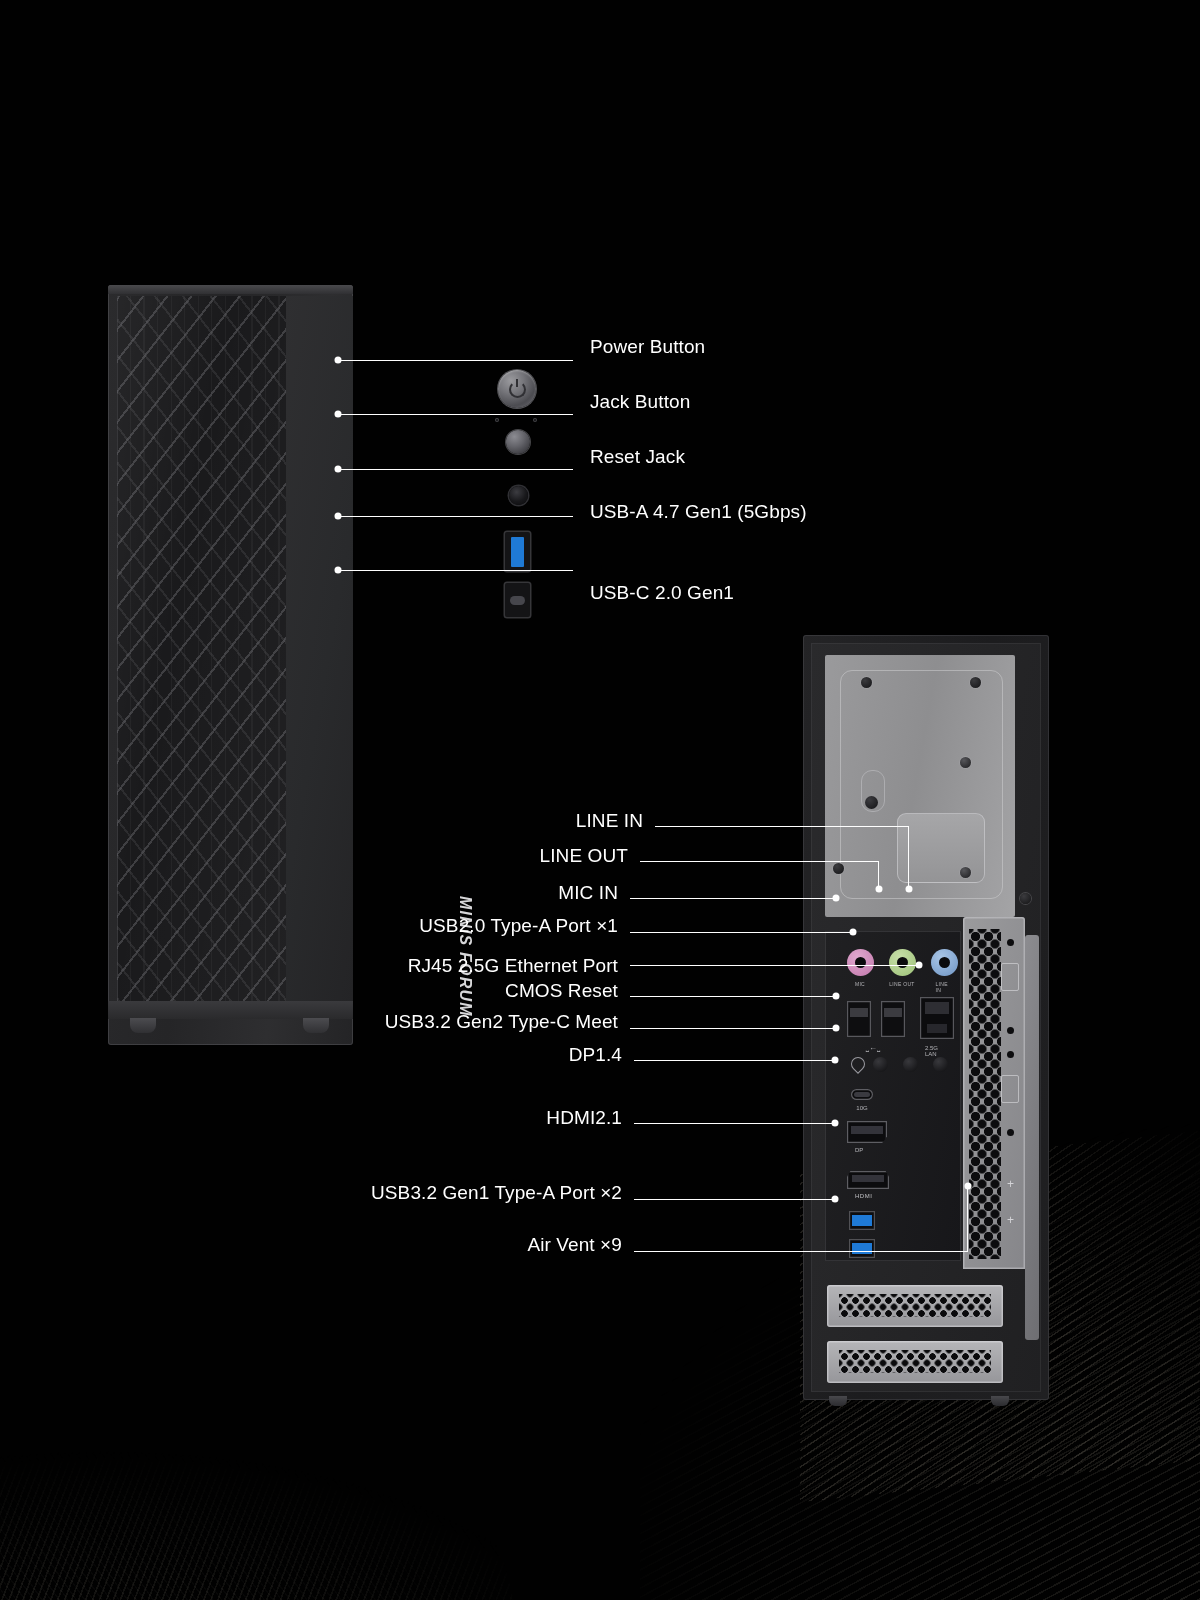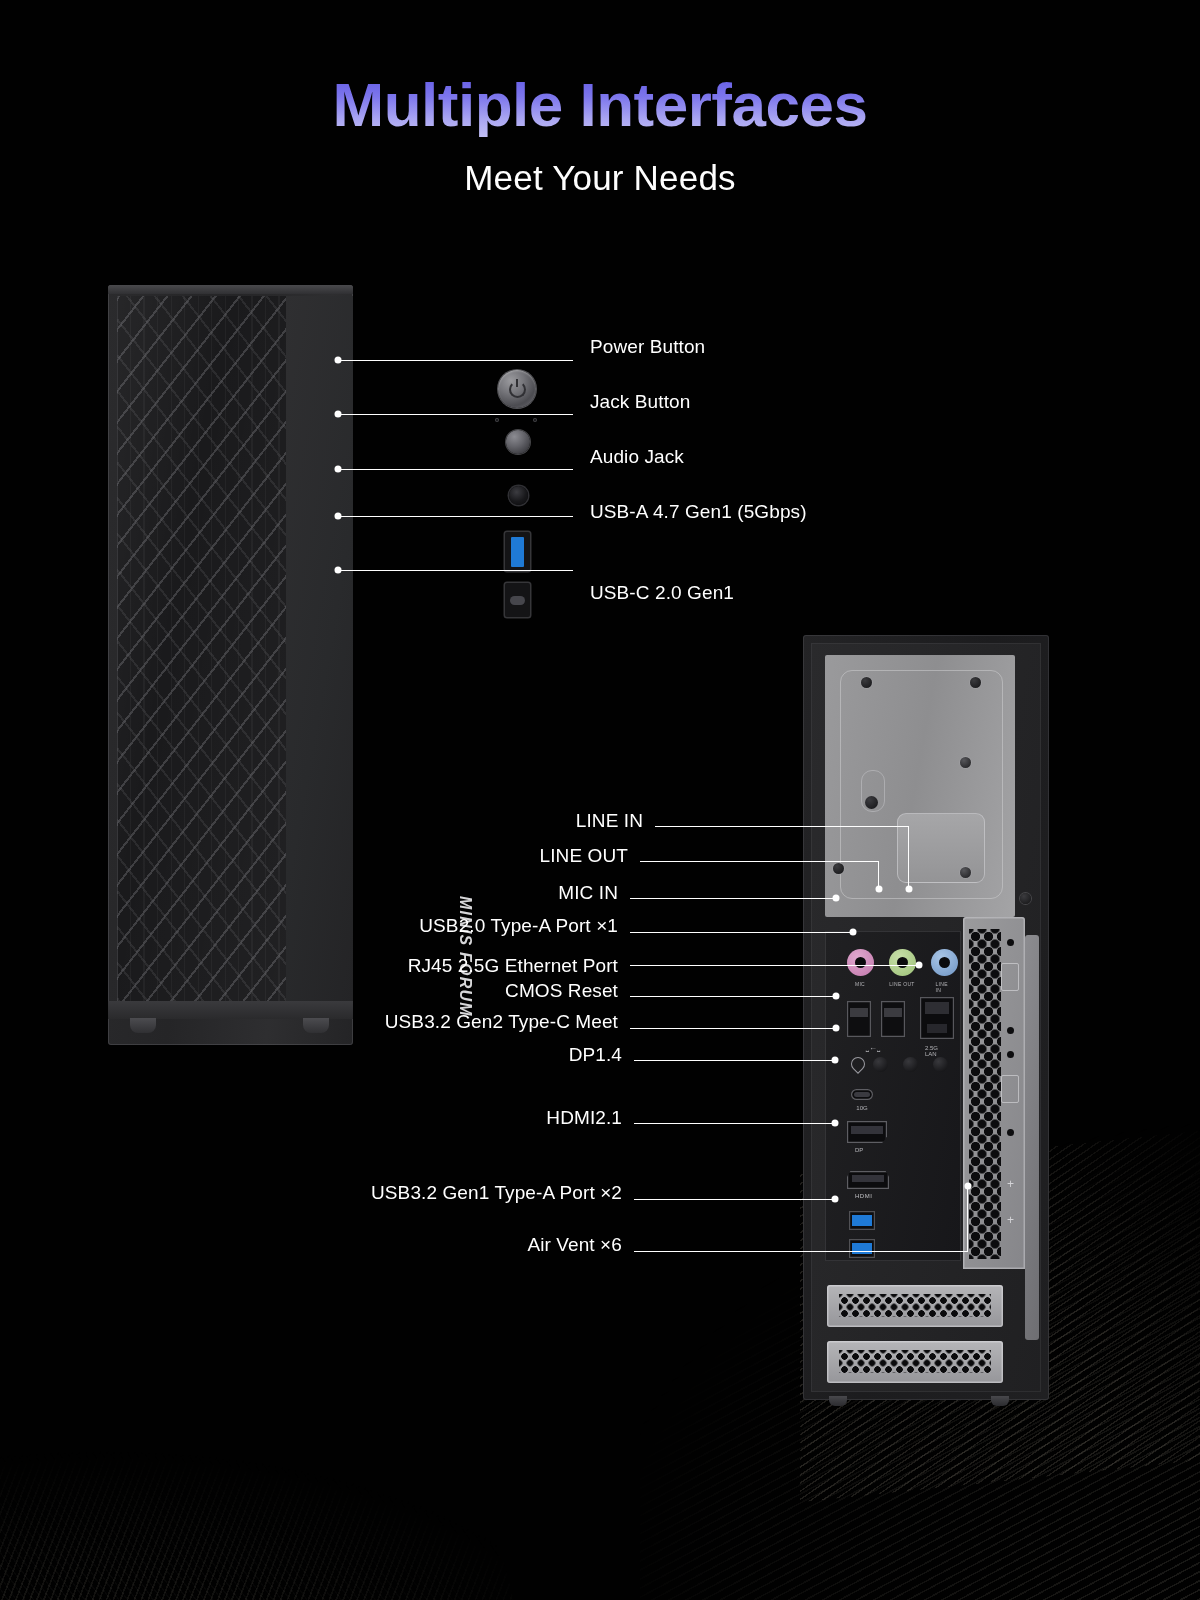--- a/index.html
+++ b/index.html
@@ -286,22 +286,20 @@
 </style>
 </head>
 <body>
 
 <div class="stage">
 
   <div class="bg-corner-left"></div>
   <div class="bg-corner-right"></div>
   <div class="bg-corner-right2"></div>
 
-  <div class="title">Multiple Interfaces</div>
-  <div class="subtitle">Meet Your Needs</div>
 
   <div class="front">
     <div class="front-top-strip"></div>
     <div class="front-vent"></div>
     <div class="front-right-panel">
       <div class="pw-btn">
         <span class="pw-glyph"></span>
       </div>
       <div class="led a"></div>
       <div class="led b"></div>
@@ -323,21 +321,21 @@
   <div class="dot" style="left:338px;top:360px;"></div>
   <div class="ldr" style="left:338px;top:360px;width:235px;"></div>
   <div class="lbl" style="left:590px;top:336px;">Power Button</div>
 
   <div class="dot" style="left:338px;top:414px;"></div>
   <div class="ldr" style="left:338px;top:414px;width:235px;"></div>
   <div class="lbl" style="left:590px;top:391px;">Jack Button</div>
 
   <div class="dot" style="left:338px;top:469px;"></div>
   <div class="ldr" style="left:338px;top:469px;width:235px;"></div>
-  <div class="lbl" style="left:590px;top:446px;">Audio Jack</div>
+  <div class="lbl" style="left:590px;top:446px;">Reset Jack</div>
 
   <div class="dot" style="left:338px;top:516px;"></div>
   <div class="ldr" style="left:338px;top:516px;width:235px;"></div>
   <div class="lbl" style="left:590px;top:501px;">USB-A 4.7 Gen1 (5Gbps)</div>
 
   <div class="dot" style="left:338px;top:570px;"></div>
   <div class="ldr" style="left:338px;top:570px;width:235px;"></div>
   <div class="lbl" style="left:590px;top:582px;">USB-C 2.0 Gen1</div>
 
   <div class="rear">
@@ -474,15 +472,15 @@
   <div class="dot" style="left:835px;top:1123px;"></div>
   <div class="lbl r" style="left:622px;top:1107px;">HDMI2.1</div>
 
   <div class="ldr" style="left:634px;top:1199px;width:200px;"></div>
   <div class="dot" style="left:835px;top:1199px;"></div>
   <div class="lbl r" style="left:622px;top:1182px;">USB3.2 Gen1 Type-A Port  ×2</div>
 
   <div class="ldr" style="left:634px;top:1251px;width:333px;"></div>
   <div class="ldr-v" style="left:967px;top:1186px;height:66px;"></div>
   <div class="dot" style="left:968px;top:1186px;"></div>
-  <div class="lbl r" style="left:622px;top:1234px;">Air Vent ×6</div>
+  <div class="lbl r" style="left:622px;top:1234px;">Air Vent ×9</div>
 
 </div>
 
 </body></html>

